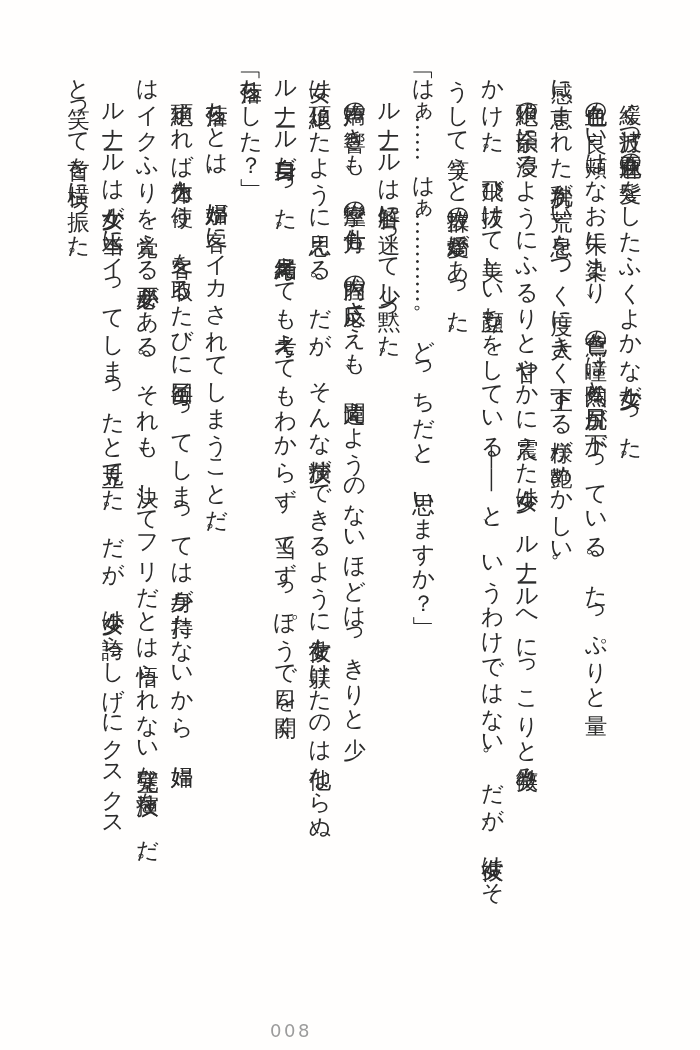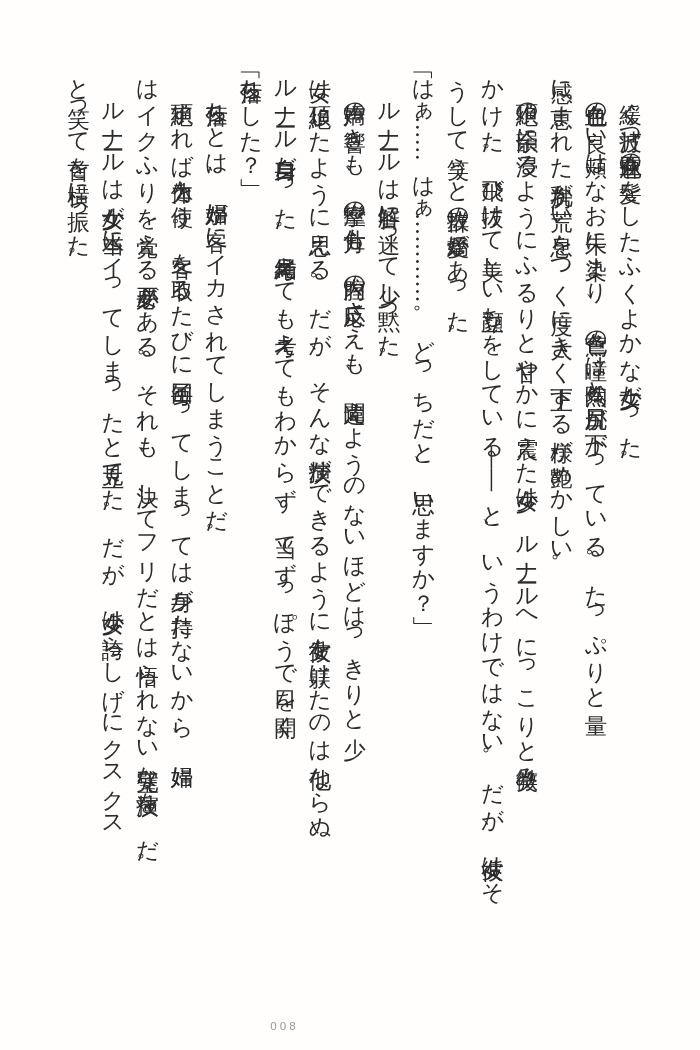--- a/index.html
+++ b/index.html
@@ -37,21 +37,21 @@
     font-weight: 400;
   }
   .col.indent {
     text-indent: 22.5px;
   }
   .page-number {
     position: absolute;
     top: 1020px;
     left: 270px;
     font-family: "DejaVu Sans", "Liberation Sans", sans-serif;
-    font-size: 11px;
+    font-size: 18px;
     letter-spacing: 2.5px;
     color: #9c9c9c;
   }
 </style>
 </head>
 <body>
 
 <main class="page">
   <div class="text-block" id="text-block">
       <p class="col indent">緩く波打つ亜麻色の髪をしたふくよかな少女だった。</p>

